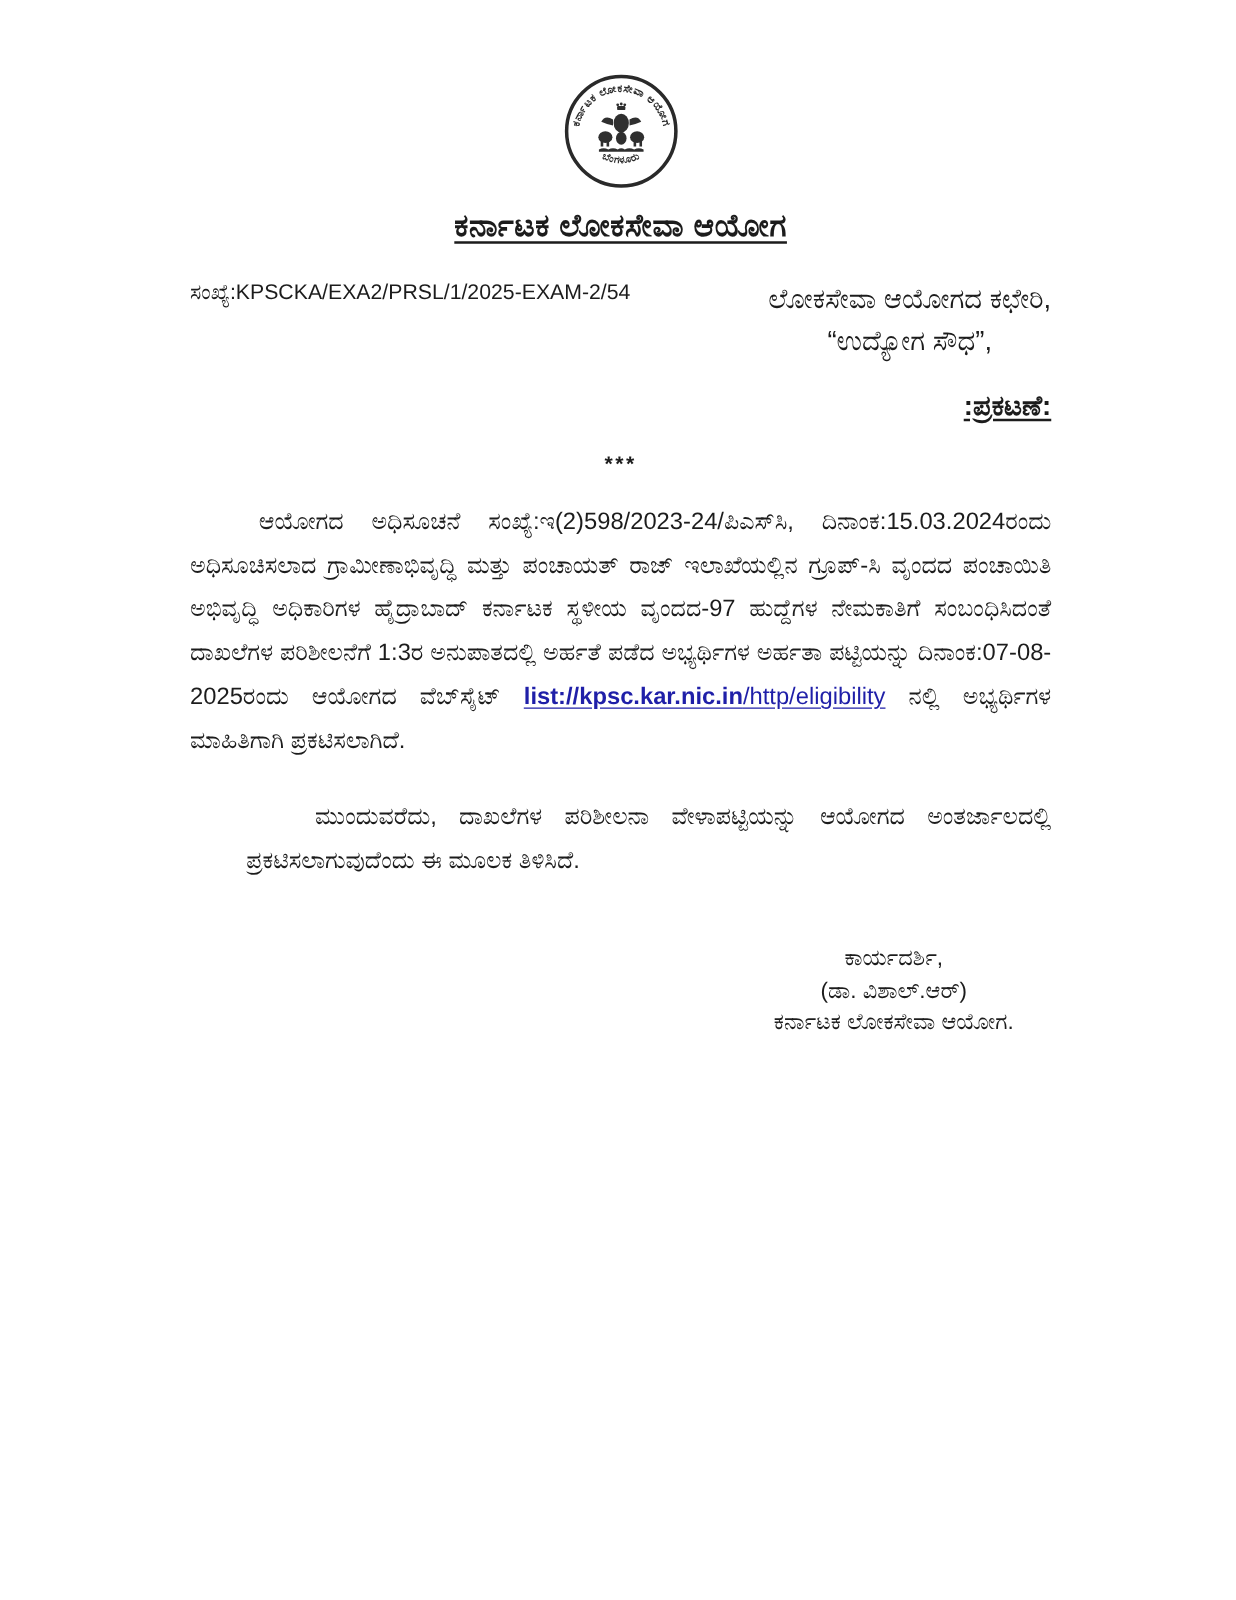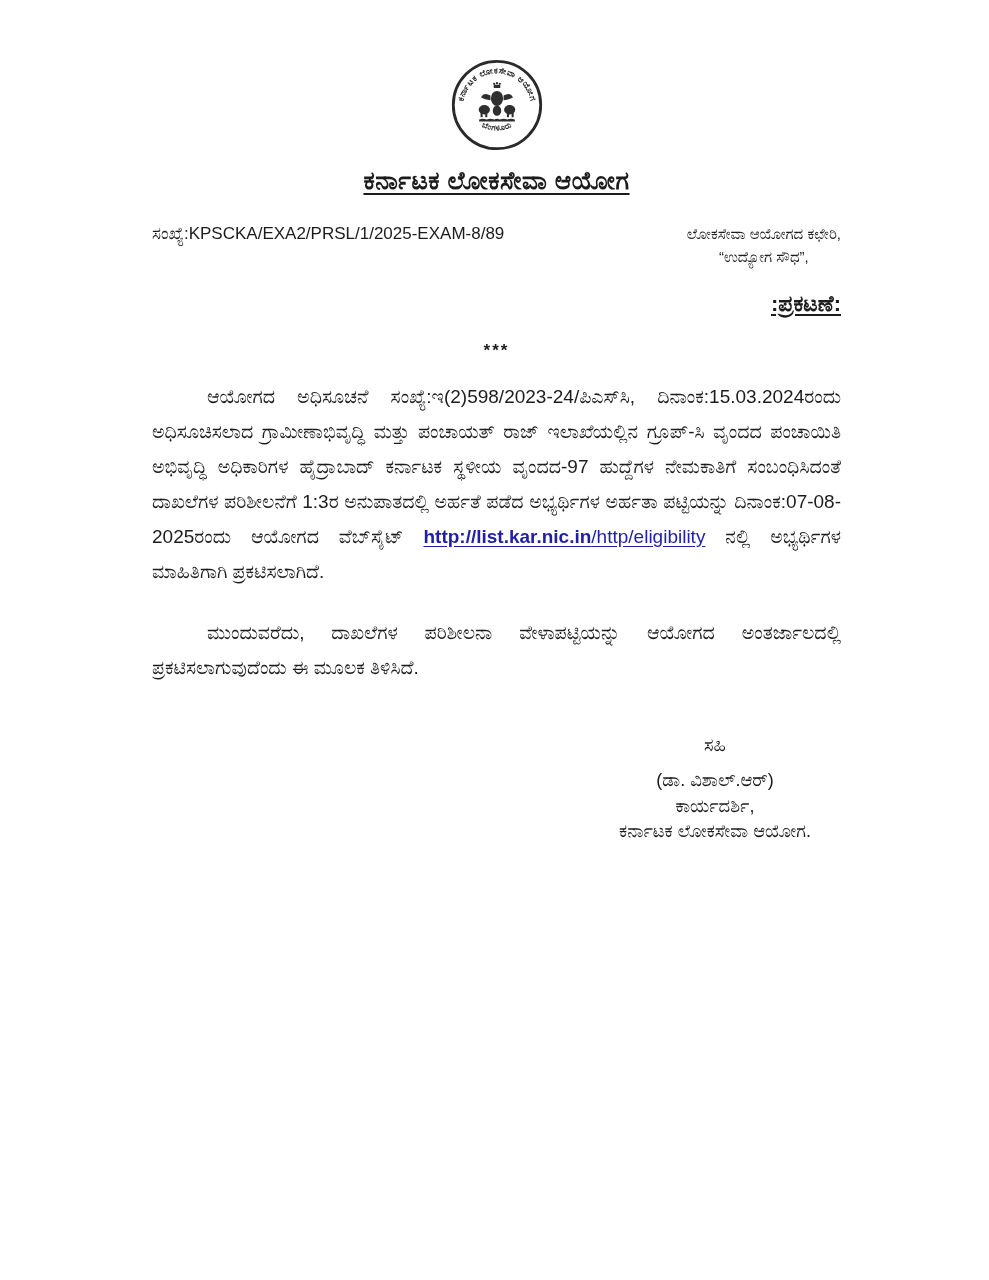--- a/index.html
+++ b/index.html
@@ -41,21 +41,21 @@
     align-items: flex-start;
     margin-bottom: 22px;
   }
   .ref-number {
     font-size: 17px;
     padding-top: 2px;
     white-space: nowrap;
   }
   .office-address {
     text-align: center;
-    font-size: 15px;
+    font-size: 22px;
     line-height: 1.55;
   }
   .notice-heading {
     text-align: right;
     font-size: 22px;
     font-weight: bold;
     text-decoration: underline;
     text-underline-offset: 3px;
     margin-bottom: 24px;
   }
@@ -66,21 +66,21 @@
     letter-spacing: 2px;
     margin-bottom: 18px;
   }
   .body-para {
     font-size: 19px;
     line-height: 35px;
     text-align: justify;
     text-indent: 55px;
   }
   .para-1 { margin-bottom: 26px; }
-  .para-2 { margin-bottom: 0; }
+  .para-2 { margin-bottom: 0; margin-left: 45px; }
   .url-link {
     color: #1f1fa8;
     text-decoration: underline;
     text-underline-offset: 3px;
     cursor: pointer;
   }
   .url-link .url-bold { font-weight: bold; }
   .signature-block {
     margin-top: 48px;
     margin-left: auto;
@@ -127,37 +127,36 @@
         <rect x="65.5" y="58" width="2.2" height="5"></rect>
         <ellipse cx="50" cy="56" rx="4.5" ry="5.5"></ellipse>
         <path d="M 31 65.5 Q 35 63.5 39 65.5 Q 43 63.5 47 65.5 Q 50 63.5 53 65.5 Q 57 63.5 61 65.5 Q 65 63.5 69 65.5 L 69 67.5 L 31 67.5 Z"></path>
       </g>
     </svg>
   </div>
 
   <div class="doc-title">ಕರ್ನಾಟಕ ಲೋಕಸೇವಾ ಆಯೋಗ</div>
 
   <div class="ref-row">
-    <div class="ref-number">ಸಂಖ್ಯೆ:KPSCKA/EXA2/PRSL/1/2025-EXAM-8/89</div>
+    <div class="ref-number">ಸಂಖ್ಯೆ:KPSCKA/EXA2/PRSL/1/2025-EXAM-2/54</div>
     <div class="office-address">
       <div>ಲೋಕಸೇವಾ ಆಯೋಗದ ಕಛೇರಿ,</div>
       <div>“ಉದ್ಯೋಗ ಸೌಧ”,</div>
     </div>
   </div>
 
   <div class="notice-heading">:ಪ್ರಕಟಣೆ:</div>
 
   <div class="stars">***</div>
 
   <p class="body-para para-1"><span>ಆಯೋಗದ ಅಧಿಸೂಚನೆ ಸಂಖ್ಯೆ:ಇ(2)598/2023-24/ಪಿಎಸ್‌ಸಿ, ದಿನಾಂಕ:15.03.2024ರಂದು ಅಧಿಸೂಚಿಸಲಾದ ಗ್ರಾಮೀಣಾಭಿವೃದ್ಧಿ ಮತ್ತು ಪಂಚಾಯತ್ ರಾಜ್ ಇಲಾಖೆಯಲ್ಲಿನ ಗ್ರೂಪ್-ಸಿ ವೃಂದದ ಪಂಚಾಯಿತಿ ಅಭಿವೃದ್ಧಿ ಅಧಿಕಾರಿಗಳ ಹೈದ್ರಾಬಾದ್ ಕರ್ನಾಟಕ ಸ್ಥಳೀಯ ವೃಂದದ-97 ಹುದ್ದೆಗಳ ನೇಮಕಾತಿಗೆ ಸಂಬಂಧಿಸಿದಂತೆ ದಾಖಲೆಗಳ ಪರಿಶೀಲನೆಗೆ 1:3ರ ಅನುಪಾತದಲ್ಲಿ ಅರ್ಹತೆ ಪಡೆದ ಅಭ್ಯರ್ಥಿಗಳ ಅರ್ಹತಾ ಪಟ್ಟಿಯನ್ನು ದಿನಾಂಕ:07-08-2025ರಂದು ಆಯೋಗದ ವೆಬ್‌ಸೈಟ್</span>
-    <a class="url-link"><span class="url-bold">http://list.kar.nic.in</span><span>/http/eligibility</span></a>
+    <a class="url-link"><span class="url-bold">list://kpsc.kar.nic.in</span><span>/http/eligibility</span></a>
     <span>ನಲ್ಲಿ ಅಭ್ಯರ್ಥಿಗಳ ಮಾಹಿತಿಗಾಗಿ ಪ್ರಕಟಿಸಲಾಗಿದೆ.</span></p>
 
   <p class="body-para para-2">ಮುಂದುವರೆದು, ದಾಖಲೆಗಳ ಪರಿಶೀಲನಾ ವೇಳಾಪಟ್ಟಿಯನ್ನು ಆಯೋಗದ ಅಂತರ್ಜಾಲದಲ್ಲಿ ಪ್ರಕಟಿಸಲಾಗುವುದೆಂದು ಈ ಮೂಲಕ ತಿಳಿಸಿದೆ.</p>
 
   <div class="signature-block">
-    <div class="sig-line-1">ಸಹಿ</div>
+    <div>ಕಾರ್ಯದರ್ಶಿ,</div>
     <div>(ಡಾ. ವಿಶಾಲ್.ಆರ್)</div>
-    <div>ಕಾರ್ಯದರ್ಶಿ,</div>
     <div>ಕರ್ನಾಟಕ ಲೋಕಸೇವಾ ಆಯೋಗ.</div>
   </div>
 
 </div>
 
 </body></html>

